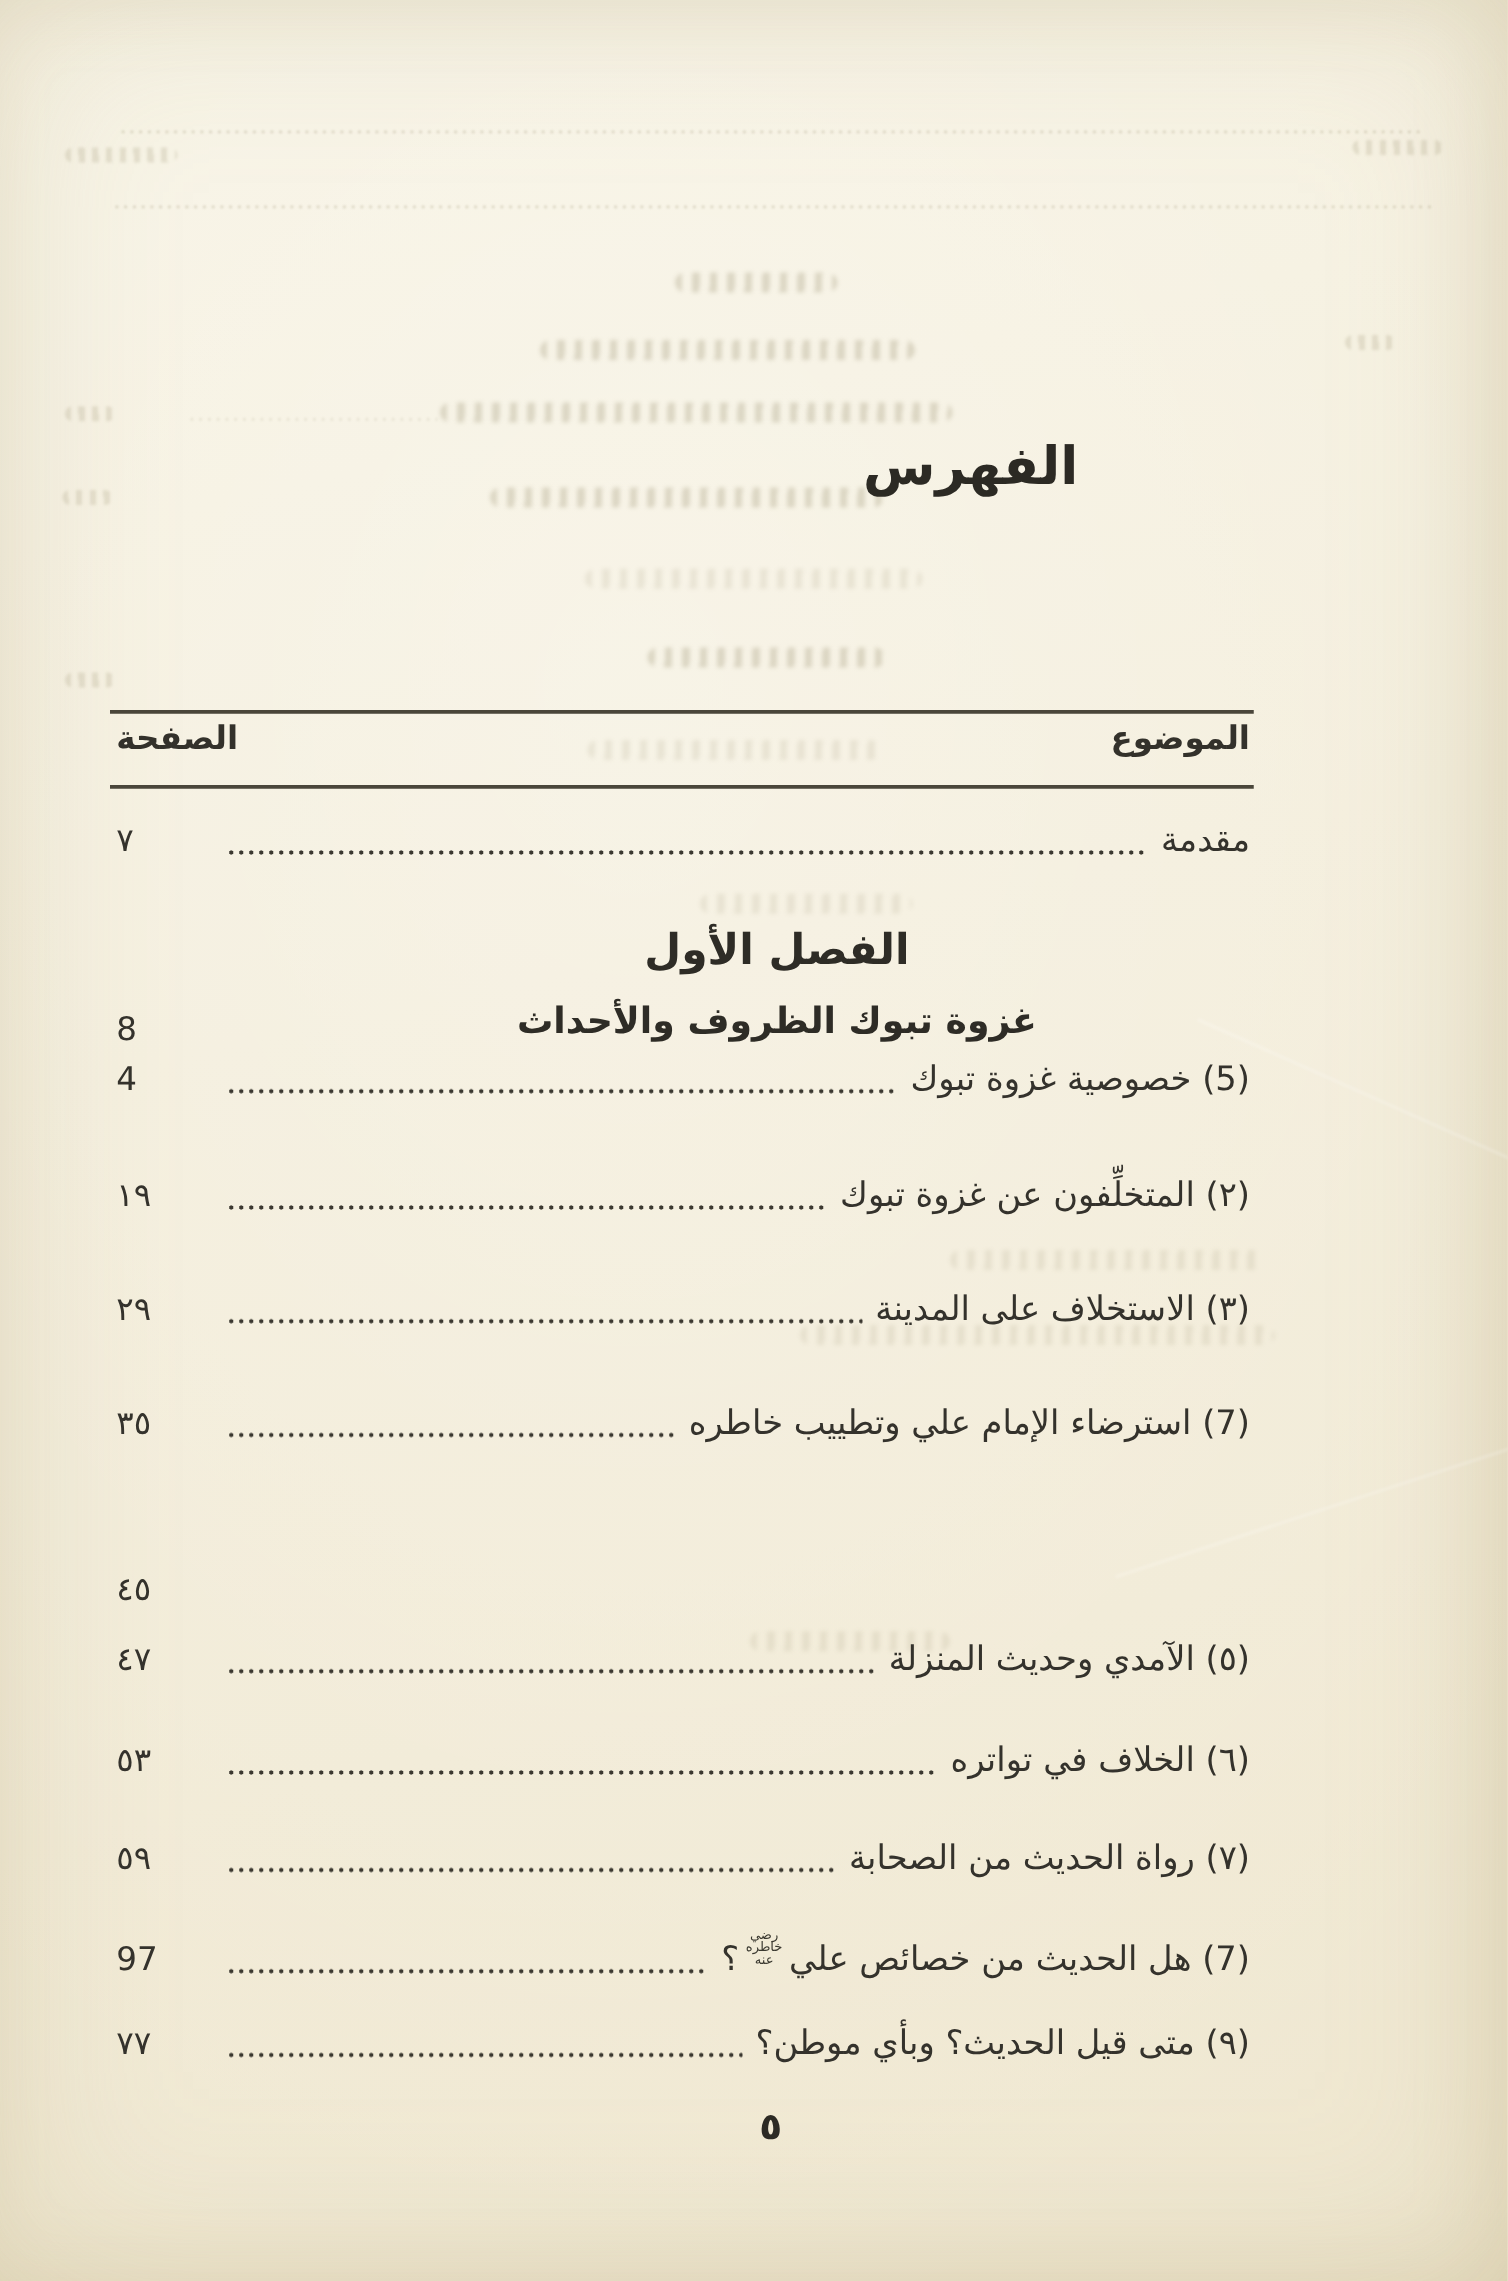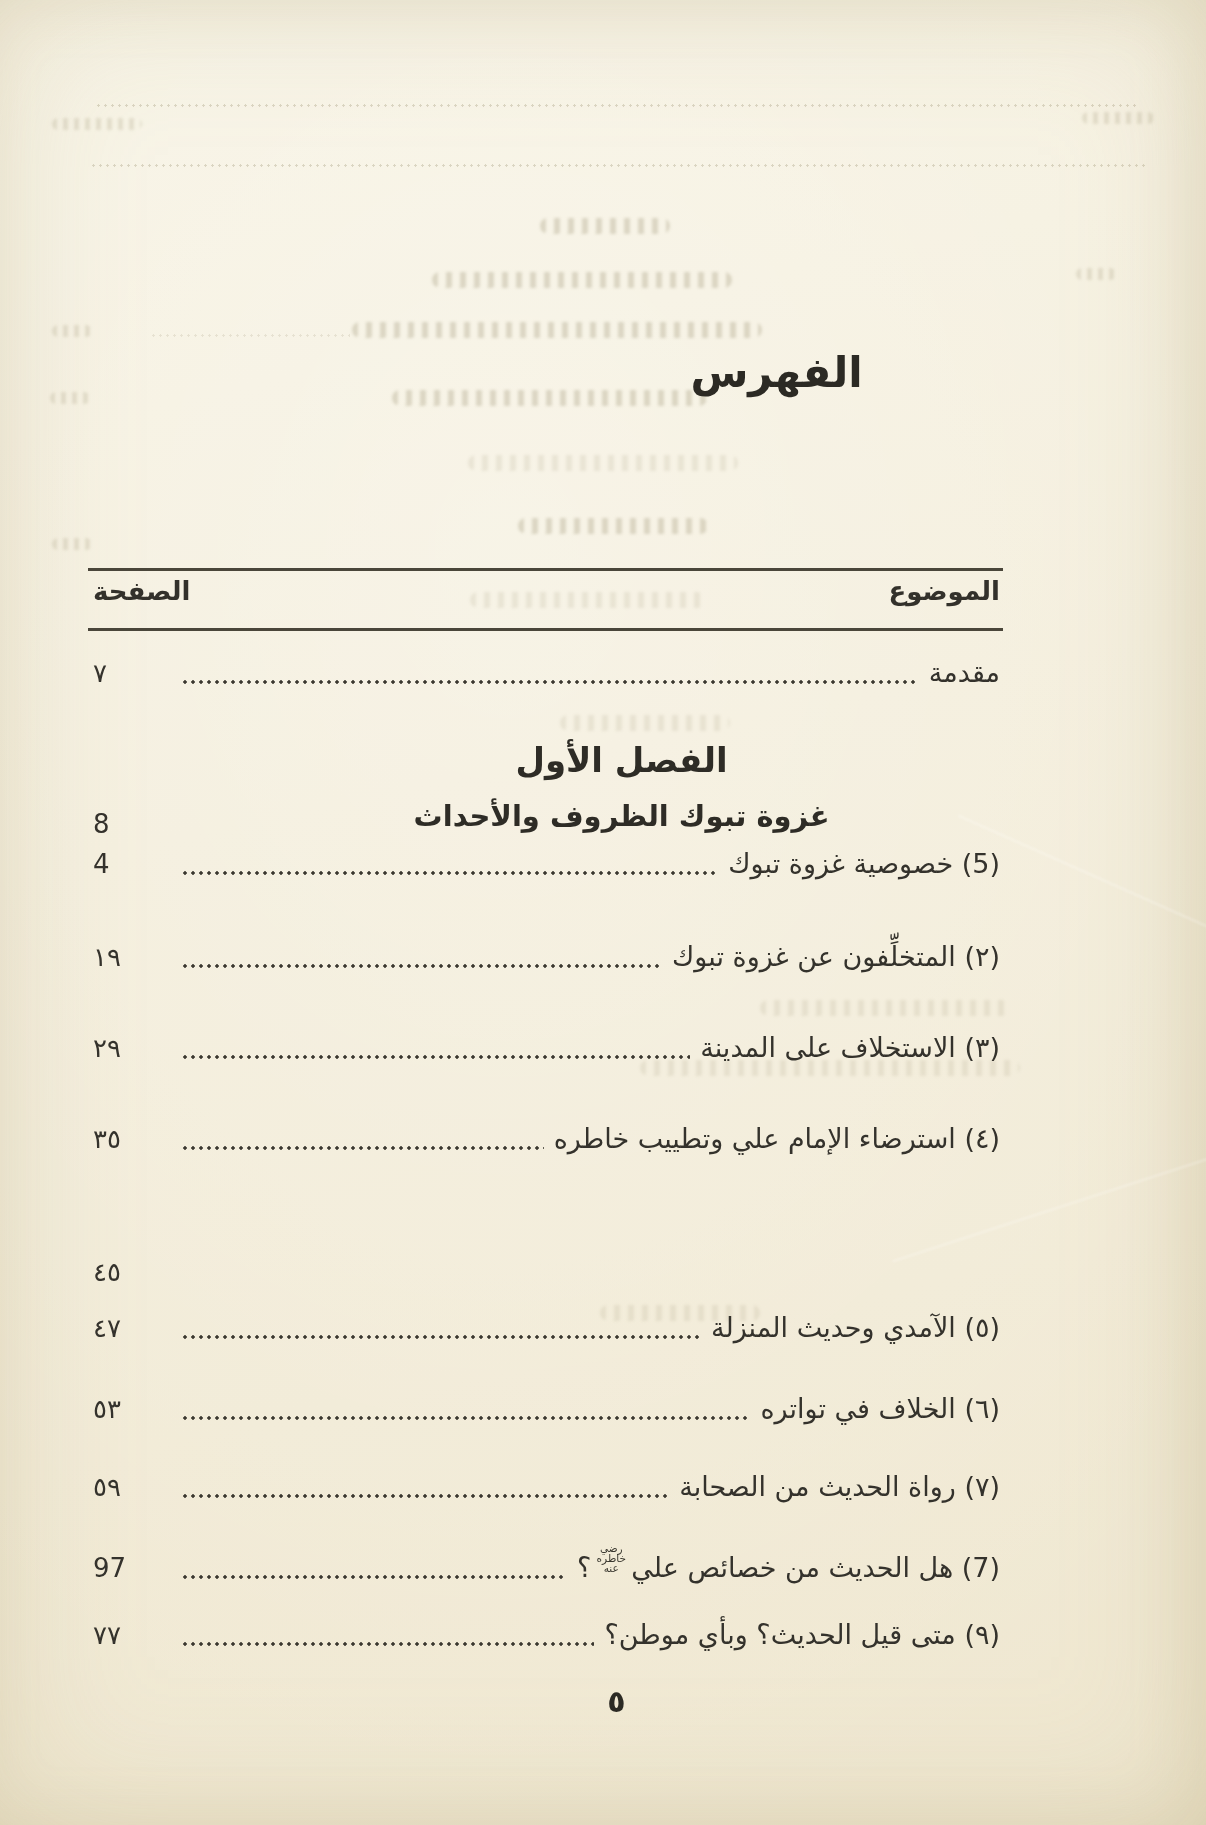--- a/index.html
+++ b/index.html
@@ -145,21 +145,21 @@
     <span class="t">(٢) المتخلِّفون عن غزوة تبوك</span>
     <span class="dots"></span>
     <span class="n">١٩</span>
   </div>
   <div class="row" style="top:1031px;">
     <span class="t">(٣) الاستخلاف على المدينة</span>
     <span class="dots"></span>
     <span class="n">٢٩</span>
   </div>
   <div class="row" style="top:1122px;">
-    <span class="t">(٤) استرضاء الإمام علي وتطييب خاطره</span>
+    <span class="t">(7) استرضاء الإمام علي وتطييب خاطره</span>
     <span class="dots"></span>
     <span class="n">٣٥</span>
   </div>
 
 
   <div class="chrow" style="top:1247px;height:40px;">
     <span class="chn">٤٥</span>
   </div>
 
   <div class="row" style="top:1311px;">

